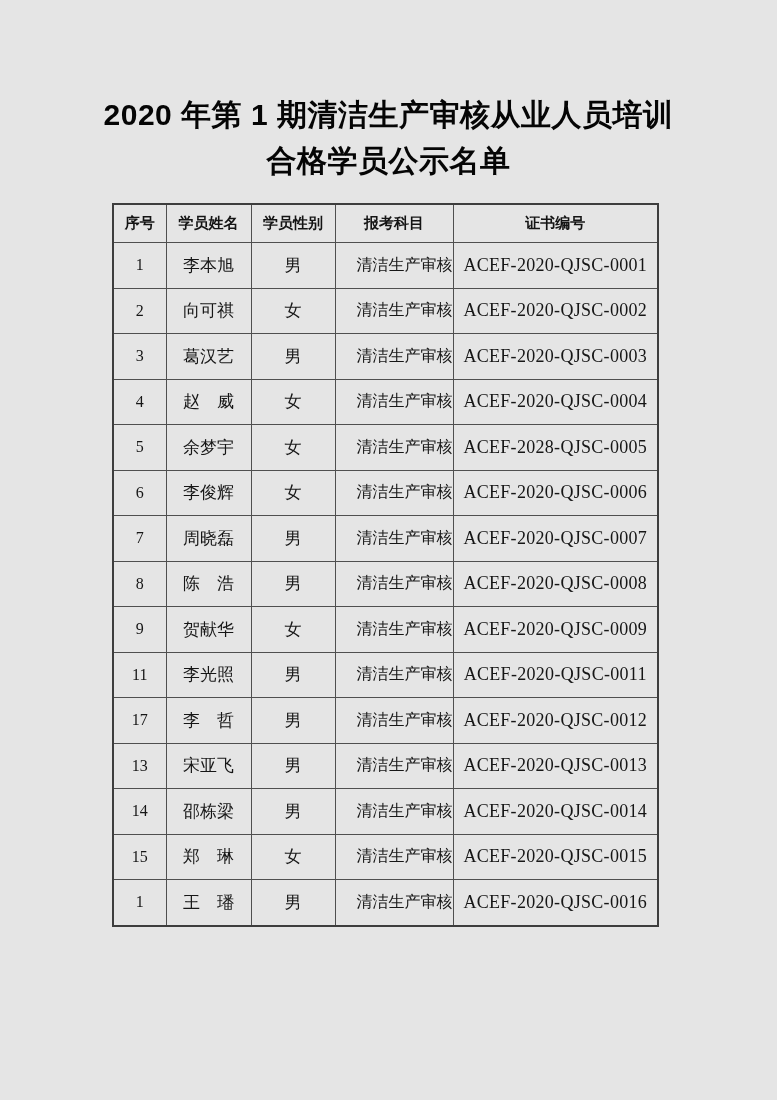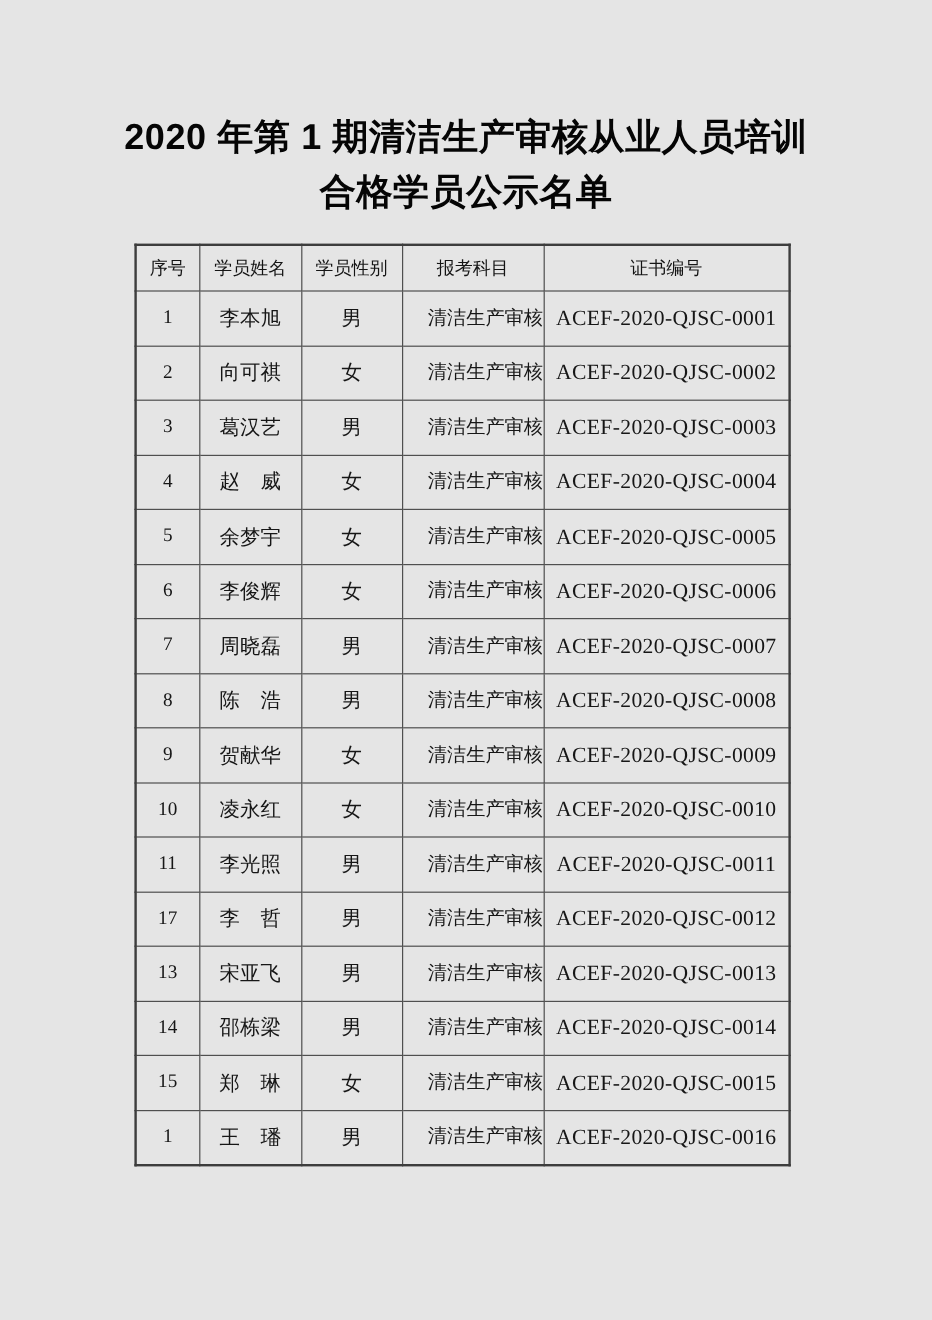--- a/index.html
+++ b/index.html
@@ -43,21 +43,21 @@
     border: 1px solid #4f4f4f;
     text-align: center;
     vertical-align: middle;
     padding: 0;
     overflow: hidden;
     white-space: nowrap;
   }
   table.roster th {
     height: 37px;
     font-size: 15px;
-    font-weight: 400;
+    font-weight: 700;
     color: #141414;
   }
   table.roster td {
     height: 44.5px;
     font-size: 17px;
     color: #161616;
   }
   table.roster td.cell-index {
     font-size: 16px;
   }
@@ -124,21 +124,21 @@
           <td class="cell-name">赵　威</td>
           <td class="cell-gender">女</td>
           <td class="cell-subject">清洁生产审核</td>
           <td class="cell-certificate-no">ACEF-2020-QJSC-0004</td>
         </tr>
         <tr>
           <td class="cell-index">5</td>
           <td class="cell-name">余梦宇</td>
           <td class="cell-gender">女</td>
           <td class="cell-subject">清洁生产审核</td>
-          <td class="cell-certificate-no">ACEF-2020-QJSC-0005</td>
+          <td class="cell-certificate-no">ACEF-2028-QJSC-0005</td>
         </tr>
         <tr>
           <td class="cell-index">6</td>
           <td class="cell-name">李俊辉</td>
           <td class="cell-gender">女</td>
           <td class="cell-subject">清洁生产审核</td>
           <td class="cell-certificate-no">ACEF-2020-QJSC-0006</td>
         </tr>
         <tr>
           <td class="cell-index">7</td>
@@ -155,27 +155,20 @@
           <td class="cell-certificate-no">ACEF-2020-QJSC-0008</td>
         </tr>
         <tr>
           <td class="cell-index">9</td>
           <td class="cell-name">贺献华</td>
           <td class="cell-gender">女</td>
           <td class="cell-subject">清洁生产审核</td>
           <td class="cell-certificate-no">ACEF-2020-QJSC-0009</td>
         </tr>
         <tr>
-          <td class="cell-index">10</td>
-          <td class="cell-name">凌永红</td>
-          <td class="cell-gender">女</td>
-          <td class="cell-subject">清洁生产审核</td>
-          <td class="cell-certificate-no">ACEF-2020-QJSC-0010</td>
-        </tr>
-        <tr>
           <td class="cell-index">11</td>
           <td class="cell-name">李光照</td>
           <td class="cell-gender">男</td>
           <td class="cell-subject">清洁生产审核</td>
           <td class="cell-certificate-no">ACEF-2020-QJSC-0011</td>
         </tr>
         <tr>
           <td class="cell-index">17</td>
           <td class="cell-name">李　哲</td>
           <td class="cell-gender">男</td>

